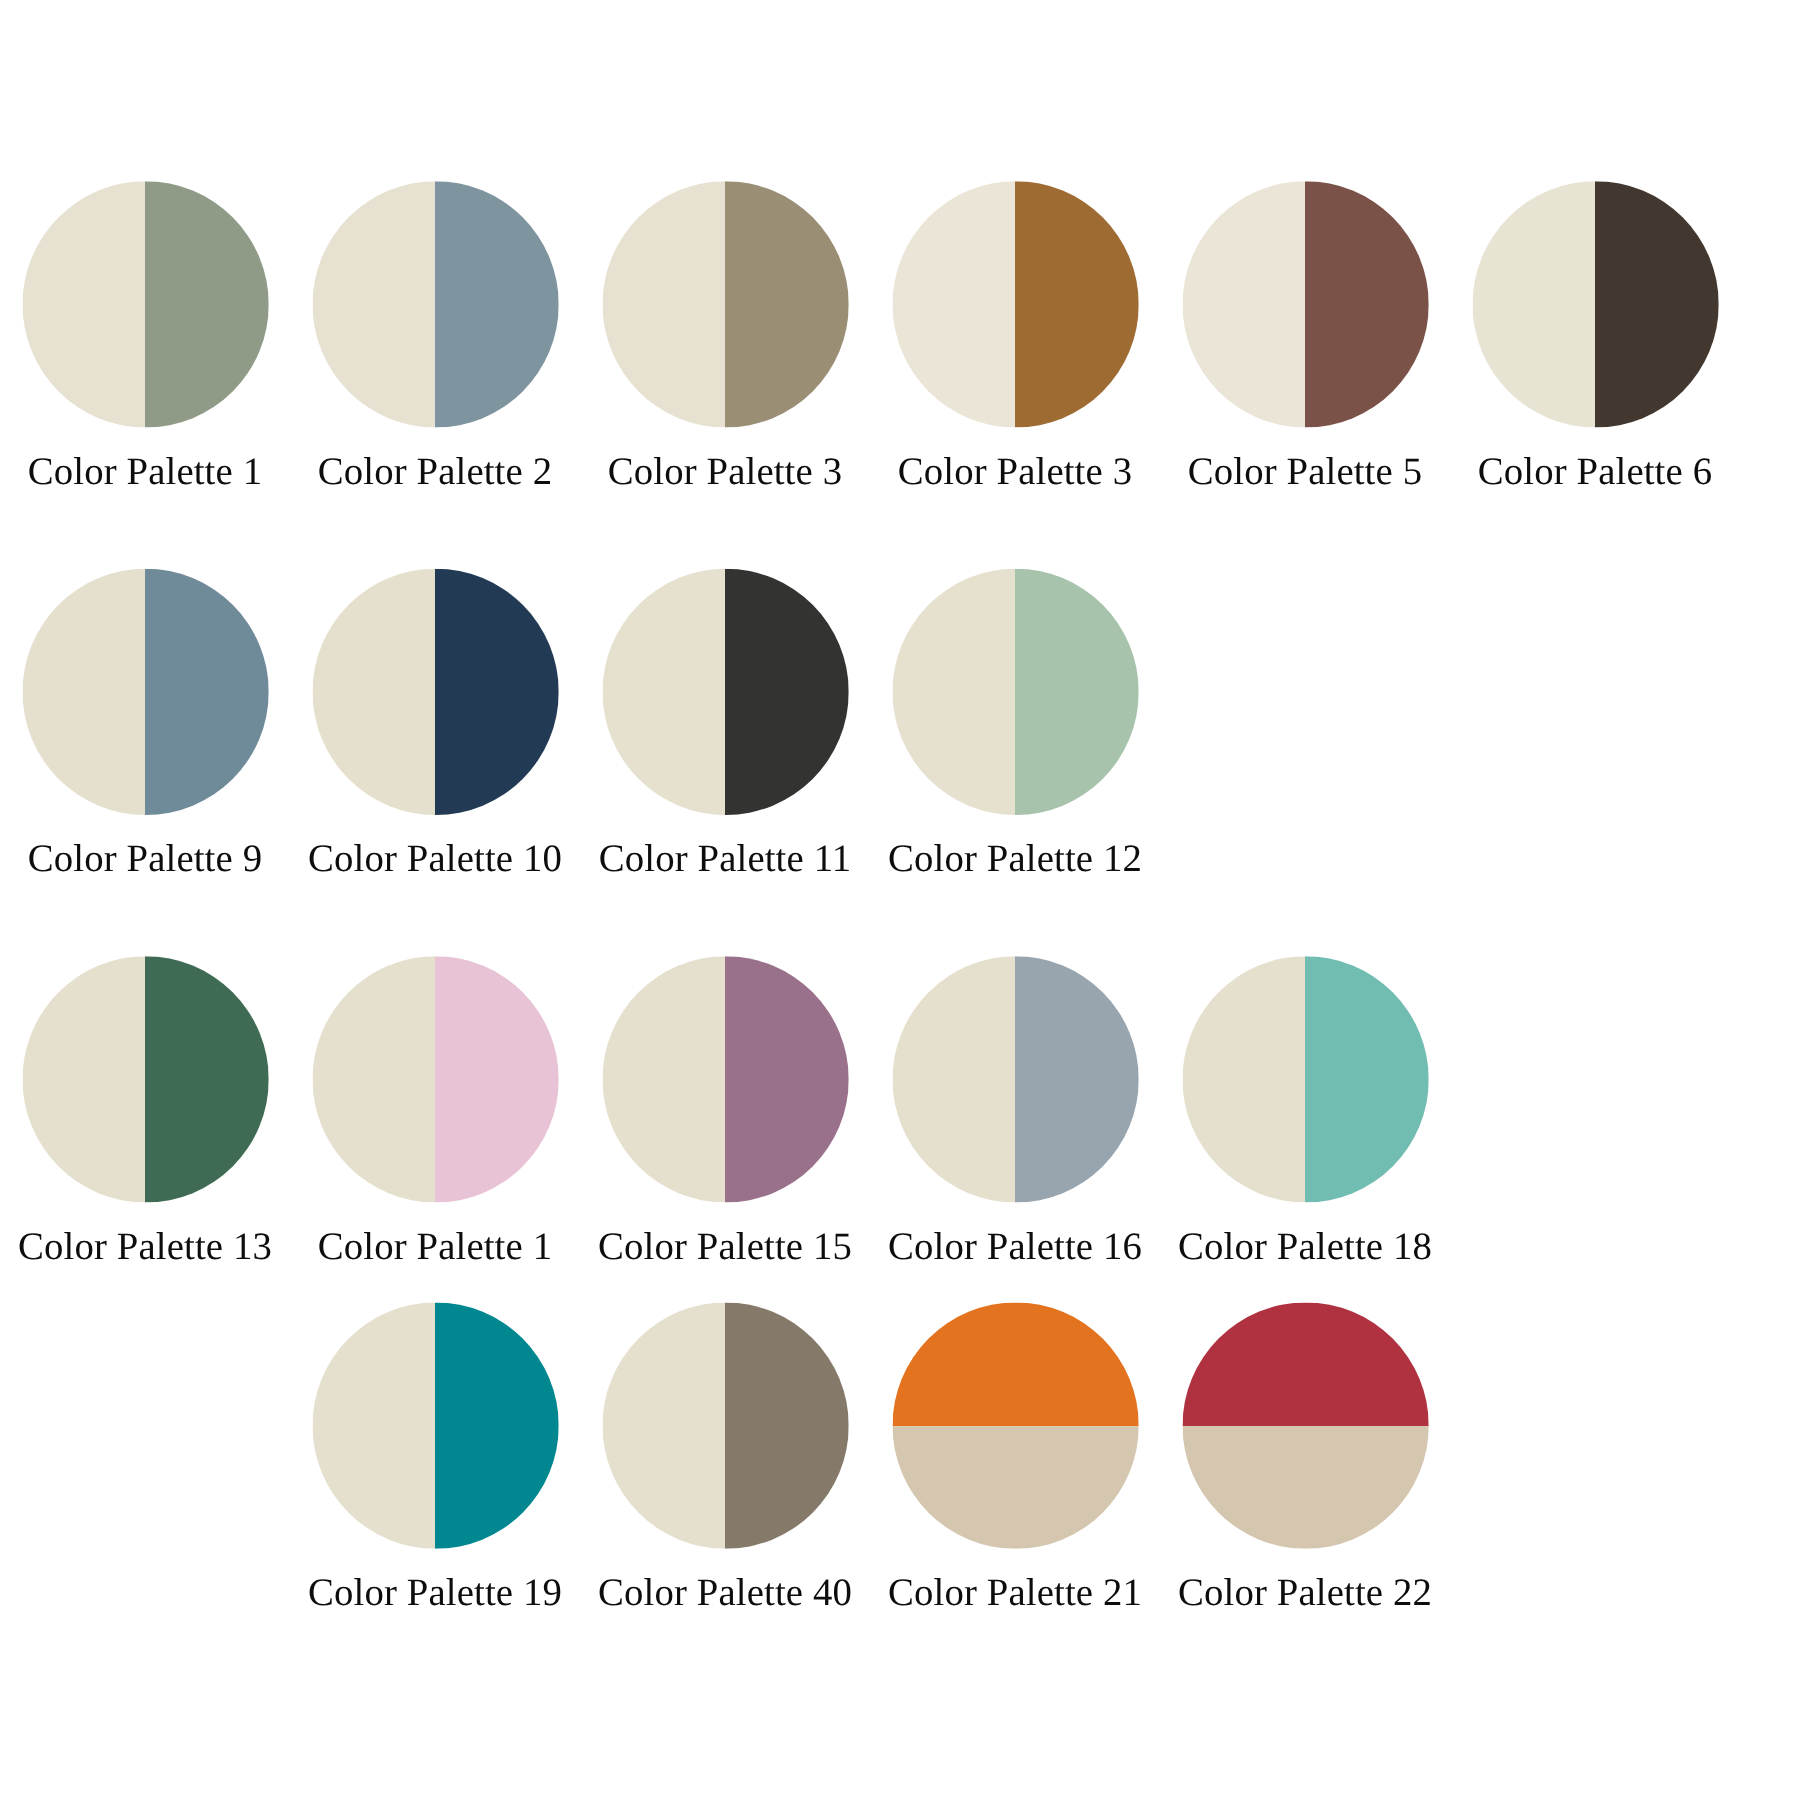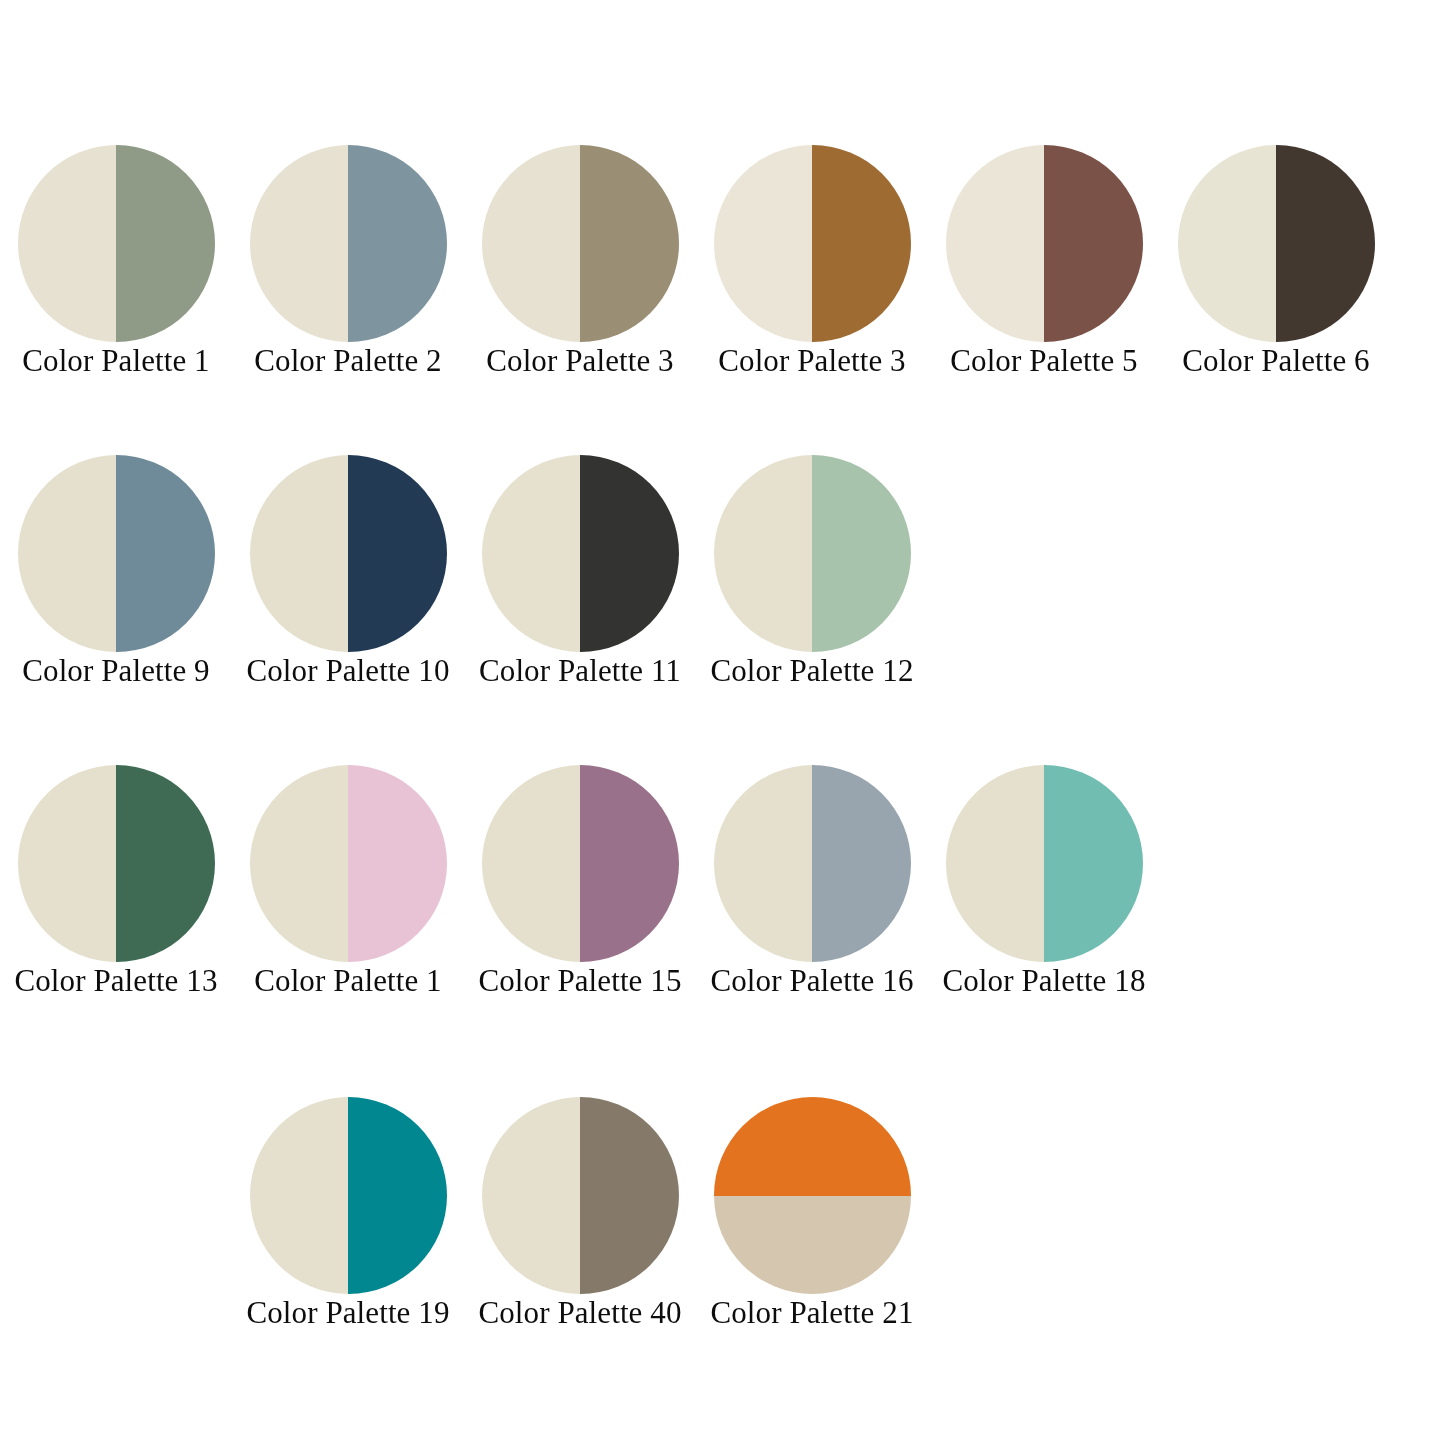--- a/index.html
+++ b/index.html
@@ -26,21 +26,21 @@
     left: 0;
     width: 1445px;
     display: flex;
     flex-direction: row;
     justify-content: flex-start;
   }
 
   .palette-row.row-1 { top: 145px; }
   .palette-row.row-2 { top: 455px; }
   .palette-row.row-3 { top: 765px; }
-  .palette-row.row-4 { top: 1097px; padding-left: 232px; box-sizing: border-box; }
+  .palette-row.row-4 { top: 1042px; padding-left: 232px; box-sizing: border-box; }
 
   .palette-cell {
     width: 232px;
     display: flex;
     flex-direction: column;
     align-items: center;
   }
 
   .swatch {
     width: 197px;
@@ -53,21 +53,21 @@
 
   .swatch.split-horizontal {
     flex-direction: column;
   }
 
   .swatch-half {
     flex: 1 1 50%;
   }
 
   .palette-label {
-    margin-top: 2px;
+    margin-top: 18px;
     font-size: 31px;
     line-height: 1.08;
     color: #0d0d0d;
     white-space: nowrap;
     text-align: center;
     letter-spacing: 0.1px;
   }
 </style>
 </head>
 <body>
@@ -199,14 +199,21 @@
         </div>
         <div class="palette-label">Color Palette 40</div>
       </div>
       <div class="palette-cell">
         <div class="swatch split-horizontal">
           <div class="swatch-half" style="background: rgb(227, 115, 30);"></div>
           <div class="swatch-half" style="background: rgb(212, 198, 175);"></div>
         </div>
         <div class="palette-label">Color Palette 21</div>
       </div>
+      <div class="palette-cell">
+        <div class="swatch split-horizontal">
+          <div class="swatch-half" style="background: rgb(176, 50, 64);"></div>
+          <div class="swatch-half" style="background: rgb(212, 198, 175);"></div>
+        </div>
+        <div class="palette-label">Color Palette 22</div>
+      </div>
     </div>
 </div>
 
 </body></html>

